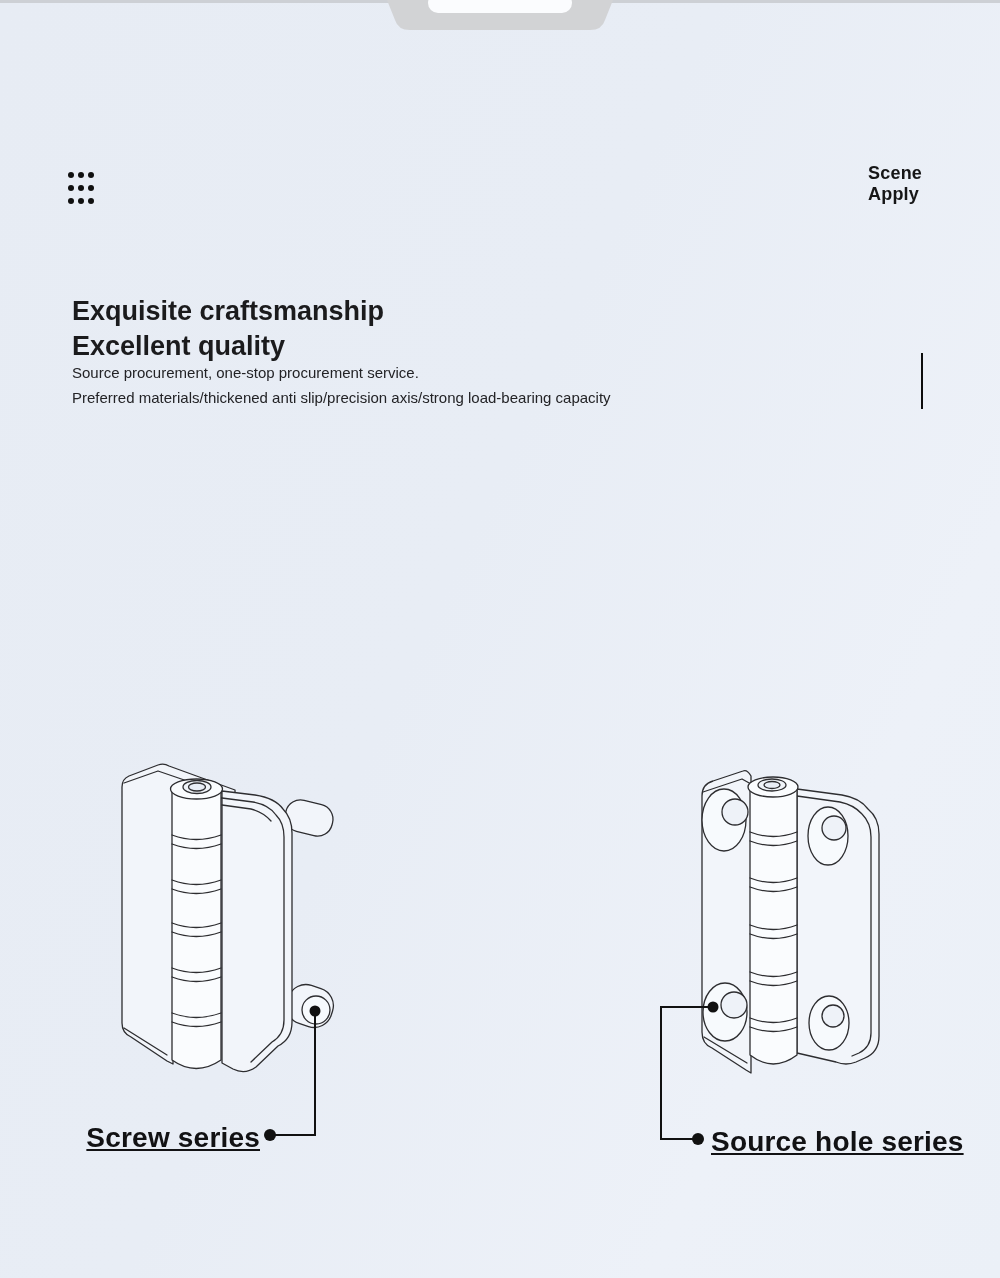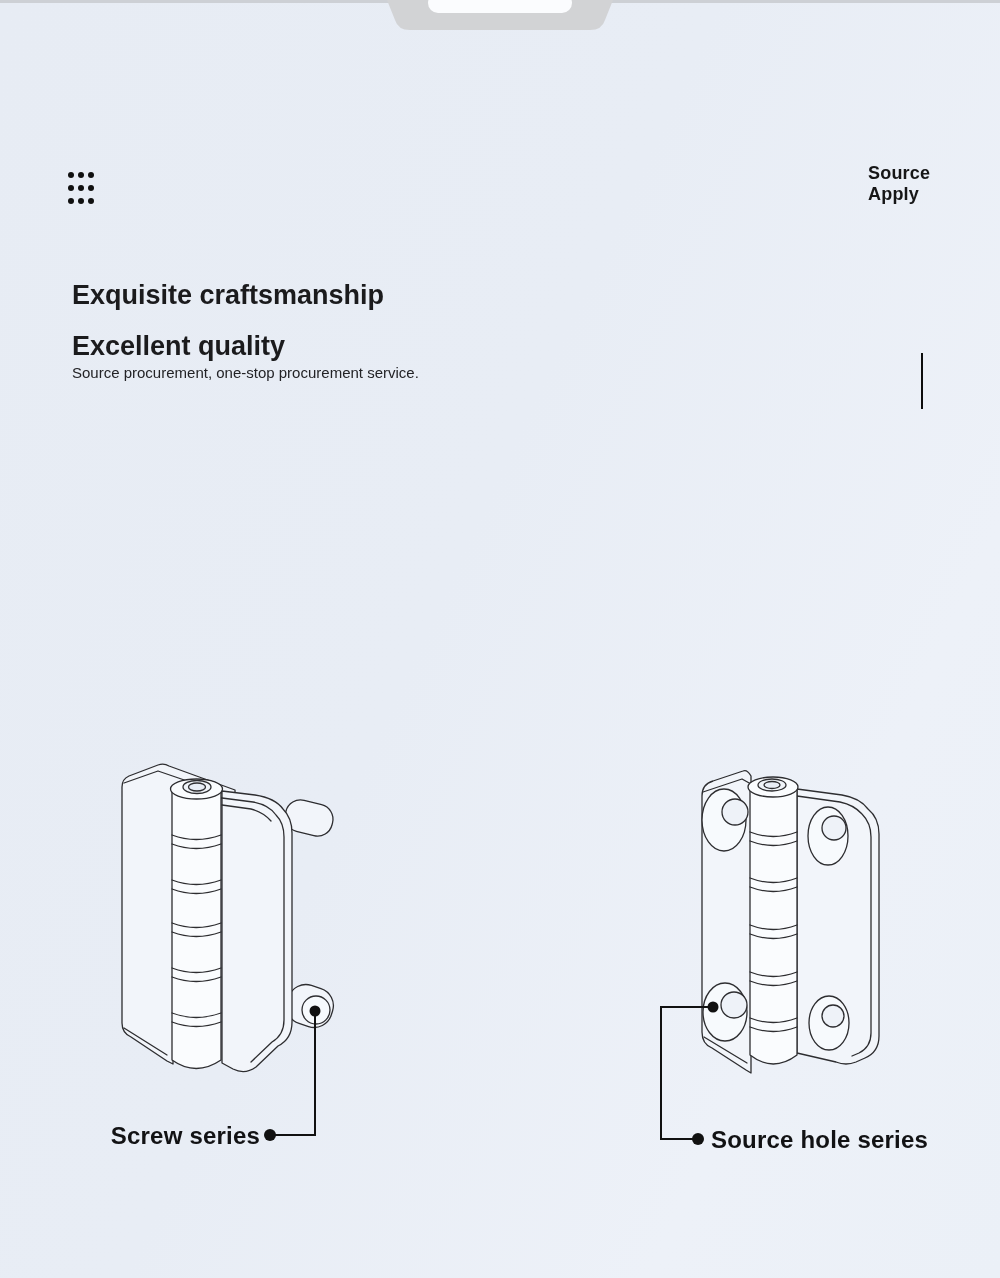--- a/index.html
+++ b/index.html
@@ -21,35 +21,35 @@
   .dots-grid i { display: block; width: 6px; height: 6px; border-radius: 50%; background: #101010; }
   .apply-scene {
     position: absolute; left: 868px; top: 163px;
     font-size: 18px; font-weight: 700; color: #161617; line-height: 21px;
     letter-spacing: 0.2px; white-space: nowrap;
   }
   .title1, .title2 {
     position: absolute; left: 72px; white-space: nowrap;
     font-size: 27px; font-weight: 700; color: #1b1b1d; line-height: 30px;
   }
-  .title1 { top: 280px; }
+  .title1 { top: 296px; }
   .title2 { top: 331px; }
   .sub1, .sub2 {
     position: absolute; left: 72px; white-space: nowrap;
     font-size: 15px; font-weight: 400; color: #232326; line-height: 18px;
   }
   .sub1 { top: 364px; }
   .sub2 { top: 389px; }
   .v-rule { position: absolute; left: 921px; top: 353px; width: 2px; height: 56px; background: #0d0d0d; }
   .hinge-left  { position: absolute; left: 105px; top: 752px; }
   .hinge-right { position: absolute; left: 645px; top: 756px; }
   .callout-overlay { position: absolute; left: 0; top: 0; }
   .series-label {
-    position: absolute; font-size: 24px; font-weight: 700; color: #121214;
-    white-space: nowrap; letter-spacing: 0.2px;
+    position: absolute; font-size: 28px; font-weight: 700; color: #121214;
+    white-space: nowrap; letter-spacing: 0.2px; text-decoration: underline;
   }
   .series-label.left  { right: 740px; top: 1122px; text-align: right; }
   .series-label.right { left: 711px; top: 1126px; }
 </style>
 </head>
 <body>
 
 <div class="canvas">
 
   <div class="top-strip"></div>
@@ -65,27 +65,28 @@
       <i></i>
       <i></i>
       <i></i>
       <i></i>
       <i></i>
       <i></i>
       <i></i>
   </div>
 
   <div class="apply-scene">
-    <div>Source</div>
+    <div>Scene</div>
     <div>Apply</div>
   </div>
 
   <div class="title1">Exquisite craftsmanship</div>
   <div class="title2">Excellent quality</div>
   <div class="sub1">Source procurement, one-stop procurement service.</div>
+  <div class="sub2">Preferred materials/thickened anti slip/precision axis/strong load-bearing capacity</div>
 
   <div class="v-rule"></div>
 
   <svg class="hinge-left" width="235" height="335" viewBox="0 0 235 335" fill="none" stroke="#2d2d30" stroke-width="1.3" stroke-linejoin="round" stroke-linecap="round">
 
     <path d="M24,24 L53,13 Q59,11 64,14 L130,38 L130,46 L68,46 L68,312 L62,309 L26,285 Q17,281 17,271 L17,35 Q17,27 24,24 Z" fill="#f2f5fa"></path>
     <path d="M19,31 L53,19 L126,44"></path>
     <path d="M19,276 L62,303"></path>
 
     <path d="M67,37 L67,308 Q91,325 116,308 L116,37" fill="#fafcfe"></path>

